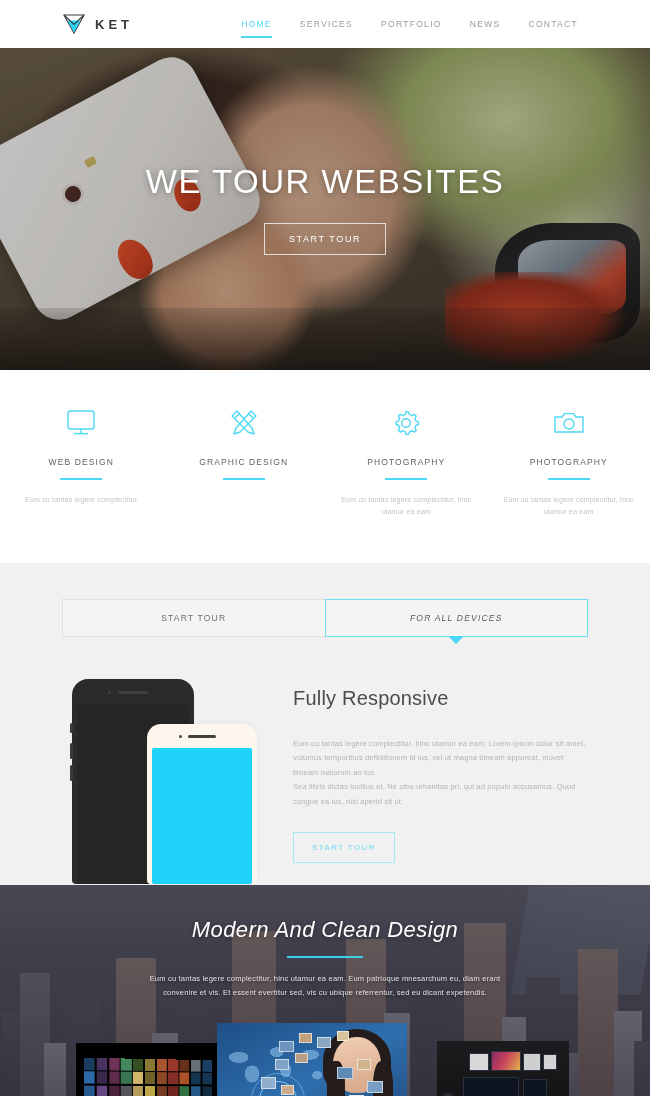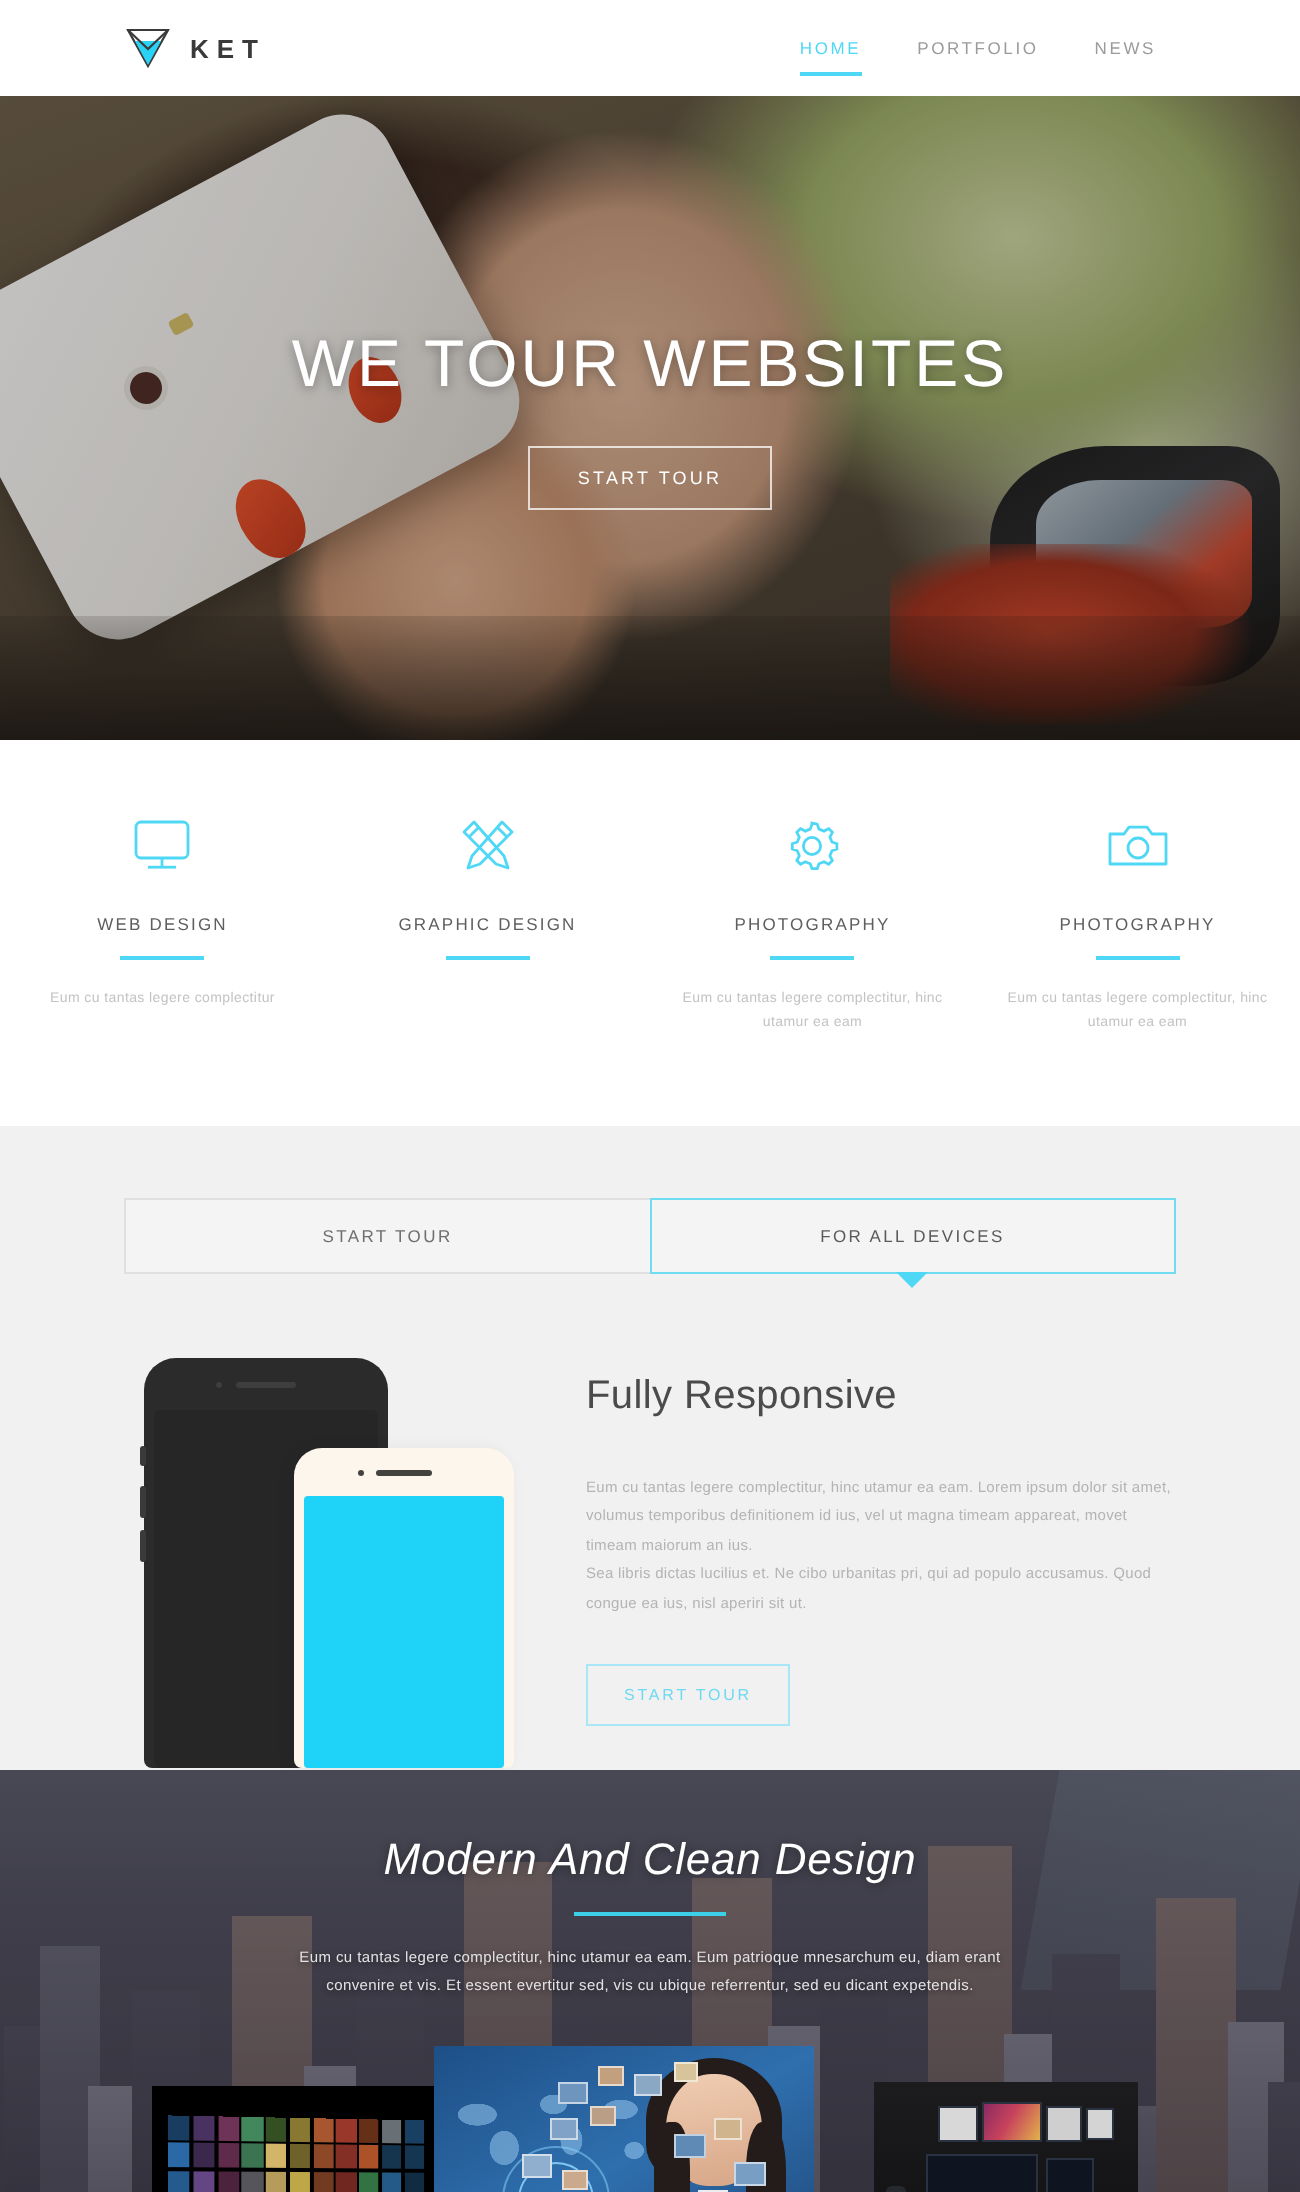--- a/index.html
+++ b/index.html
@@ -143,21 +143,21 @@
 
   
   .panel{ background:#f1f1f1; padding:36px 0 0; position:relative; }
   .tabs{ display:flex; margin:0 62px; }
   .tab{
     flex:1; text-align:center; font-size:8.5px; letter-spacing:1.2px;
     color:#6e6e6e; padding:13px 0; background:#f4f4f4; border:1px solid #e0e0e0;
     cursor:pointer; position:relative;
   }
   .tab + .tab{ margin-left:-1px; }
-  .tab.active{ border-color:#6fdcf2; color:#5a5a5a; background:#f4f4f4; z-index:2;}
+  .tab.active{ border-color:#6fdcf2; color:#5a5a5a; background:#f4f4f4; z-index:2;font-style:italic;}
   .tab.active .pointer{
     position:absolute; left:50%; bottom:-8px; transform:translateX(-50%);
     width:0;height:0;border-left:8px solid transparent;border-right:8px solid transparent;
     border-top:8px solid #4fd8f5;
   }
   .resp{
     display:flex; margin:42px 62px 0; align-items:flex-start; gap:26px;
     padding-bottom:6px;
   }
   .devices{ position:relative; width:205px; height:200px; flex:none; }
@@ -307,22 +307,24 @@
       <svg width="24" height="24" viewBox="0 0 24 24">
         <path d="M2 3 L22 3 L12 21 Z" fill="none" stroke="#3a3a3a" stroke-width="1.1"></path>
         <path d="M5.5 8.5 L18.5 8.5 L12 20.5 Z" fill="#2ad2f5"></path>
         <path d="M2 3 L12 12.5 L22 3" fill="none" stroke="#3a3a3a" stroke-width="1.1"></path>
       </svg>
     </span>
     <span class="brand-name">KET</span>
   </div>
   <nav class="nav">
     <span class="nav-item active">HOME</span>
+    <span class="nav-item">SERVICES</span>
     <span class="nav-item">PORTFOLIO</span>
     <span class="nav-item">NEWS</span>
+    <span class="nav-item">CONTACT</span>
   </nav>
 </div>
 
 <section class="hero">
   <div class="hero-bg">
     <div class="sky"></div>
     <div class="hair"></div>
     <div class="face"></div>
     <div class="hand"></div>
     <div class="phone-body"></div>

